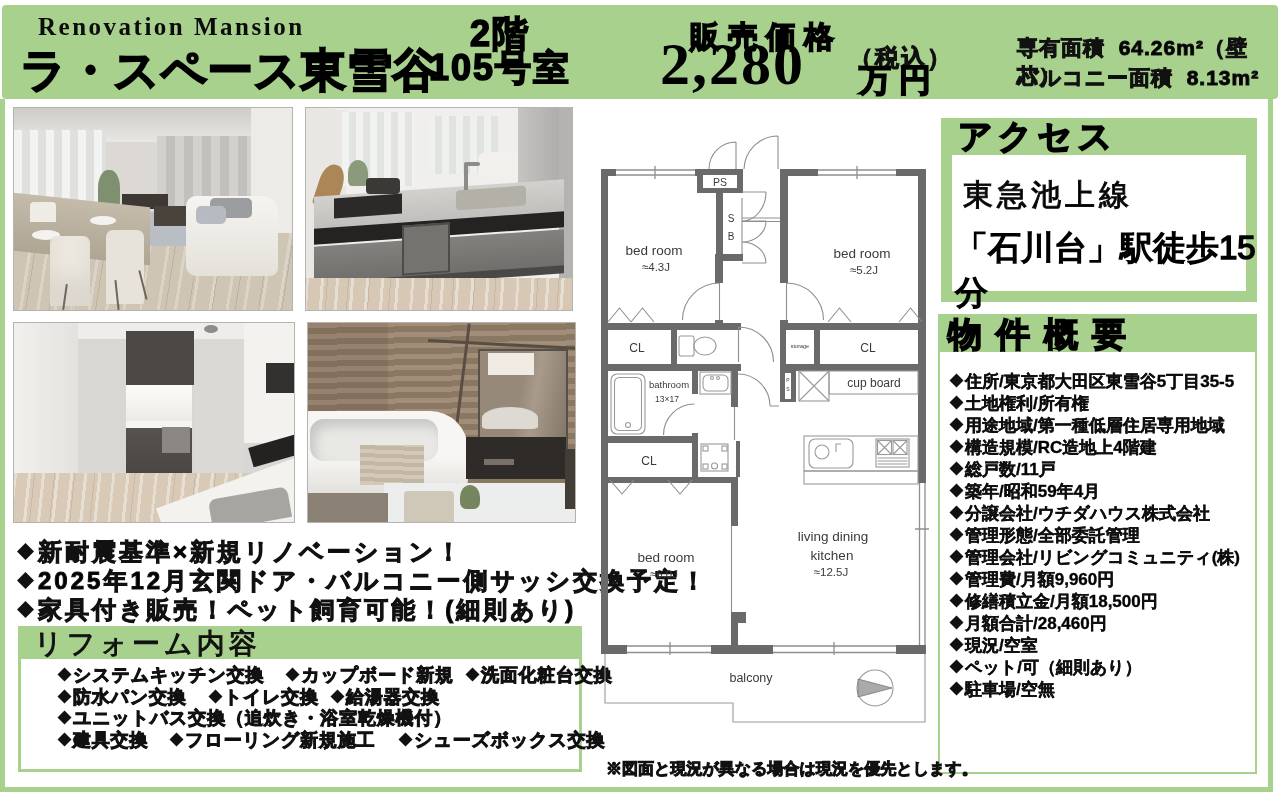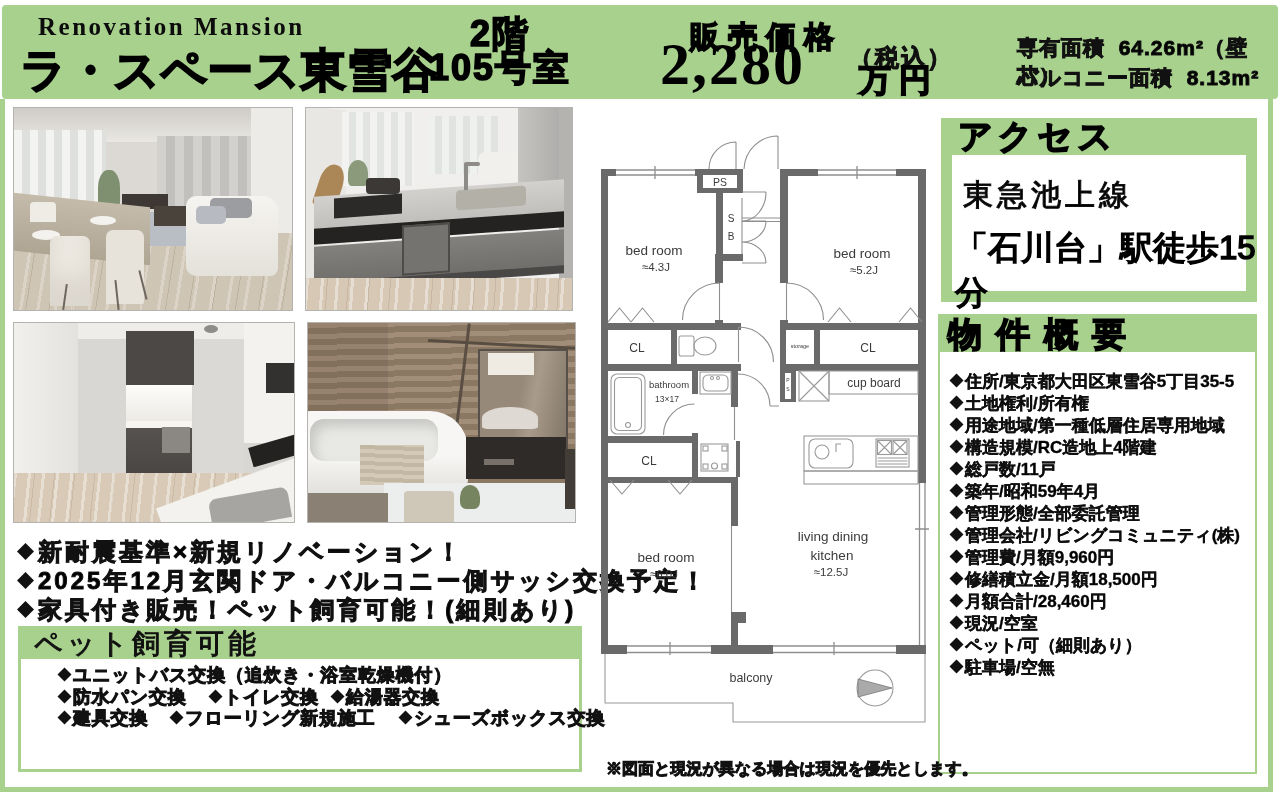--- a/index.html
+++ b/index.html
@@ -195,25 +195,26 @@
 </div>
 
 <div class="abs jp" style="left:17px;top:536px;font-size:24px;font-weight:bold;letter-spacing:3px;color:#000;"><span class="dia"></span>新耐震基準×新規リノベーション！</div>
 
 <div class="abs jp" style="left:17px;top:565px;font-size:24px;font-weight:bold;letter-spacing:3px;color:#000;"><span class="dia"></span>2025年12月玄関ドア・バルコニー側サッシ交換予定！</div>
 
 <div class="abs jp" style="left:17px;top:594px;font-size:24px;font-weight:bold;letter-spacing:3px;color:#000;"><span class="dia"></span>家具付き販売！ペット飼育可能！(細則あり)</div>
 
 <div class="abs" style="left:18px;top:626px;width:564px;height:146px;border:3px solid #a9d18e;box-sizing:border-box;background:#fff;"></div>
 
-<div class="abs grn jp" style="left:20px;top:628px;width:560px;height:31px;font-size:28px;color:#111;line-height:31px;letter-spacing:4px;padding-left:14px;box-sizing:border-box;">ペット飼育可能</div>
+<div class="abs grn jp" style="left:20px;top:628px;width:560px;height:31px;font-size:28px;color:#111;line-height:31px;letter-spacing:4px;padding-left:14px;box-sizing:border-box;">リフォーム内容</div>
 
 <div class="abs jp" style="left:58px;top:665px;font-size:18px;font-weight:bold;letter-spacing:0.8px;color:#000;line-height:21.5px;">
+<div><span class="dia2"></span>システムキッチン交換<span style="margin-left:22px;"></span><span class="dia2"></span>カップボード新規<span style="margin-left:12px;"></span><span class="dia2"></span>洗面化粧台交換</div>
+<div><span class="dia2"></span>防水パン交換<span style="margin-left:22px;"></span><span class="dia2"></span>トイレ交換<span style="margin-left:12px;"></span><span class="dia2"></span>給湯器交換</div>
 <div><span class="dia2"></span>ユニットバス交換（追炊き・浴室乾燥機付）</div>
-<div><span class="dia2"></span>防水パン交換<span style="margin-left:22px;"></span><span class="dia2"></span>トイレ交換<span style="margin-left:12px;"></span><span class="dia2"></span>給湯器交換</div>
 <div><span class="dia2"></span>建具交換<span style="margin-left:22px;"></span><span class="dia2"></span>フローリング新規施工<span style="margin-left:24px;"></span><span class="dia2"></span>シューズボックス交換</div>
 </div>
 
 <div class="abs grn" style="left:941px;top:118px;width:316px;height:184px;"></div>
 
 <div class="abs jph" style="left:958px;top:114px;font-size:34px;font-weight:bold;letter-spacing:5px;color:#000;">アクセス</div>
 
 <div class="abs" style="left:952px;top:155px;width:294px;height:136px;background:#fff;"></div>
 
 <div class="abs jp" style="left:963px;top:175px;font-size:30px;letter-spacing:4px;color:#000;">東急池上線</div>
@@ -226,20 +227,21 @@
 
 <div class="abs jph" style="left:948px;top:312px;font-size:34px;font-weight:bold;letter-spacing:14px;color:#000;">物件概要</div>
 
 <div class="abs" style="left:950px;top:371px;font-size:17px;font-weight:bold;color:#000;line-height:22px;-webkit-text-stroke:0.4px #111;">
 <div><span class="dia2"></span>住所/東京都大田区東雪谷5丁目35-5</div>
 <div><span class="dia2"></span>土地権利/所有権</div>
 <div><span class="dia2"></span>用途地域/第一種低層住居専用地域</div>
 <div><span class="dia2"></span>構造規模/RC造地上4階建</div>
 <div><span class="dia2"></span>総戸数/11戸</div>
 <div><span class="dia2"></span>築年/昭和59年4月</div>
+<div><span class="dia2"></span>分譲会社/ウチダハウス株式会社</div>
 <div><span class="dia2"></span>管理形態/全部委託管理</div>
 <div><span class="dia2"></span>管理会社/リビングコミュニティ(株)</div>
 <div><span class="dia2"></span>管理費/月額9,960円</div>
 <div><span class="dia2"></span>修繕積立金/月額18,500円</div>
 <div><span class="dia2"></span>月額合計/28,460円</div>
 <div><span class="dia2"></span>現況/空室</div>
 <div><span class="dia2"></span>ペット/可（細則あり）</div>
 <div><span class="dia2"></span>駐車場/空無</div>
 </div>
 

